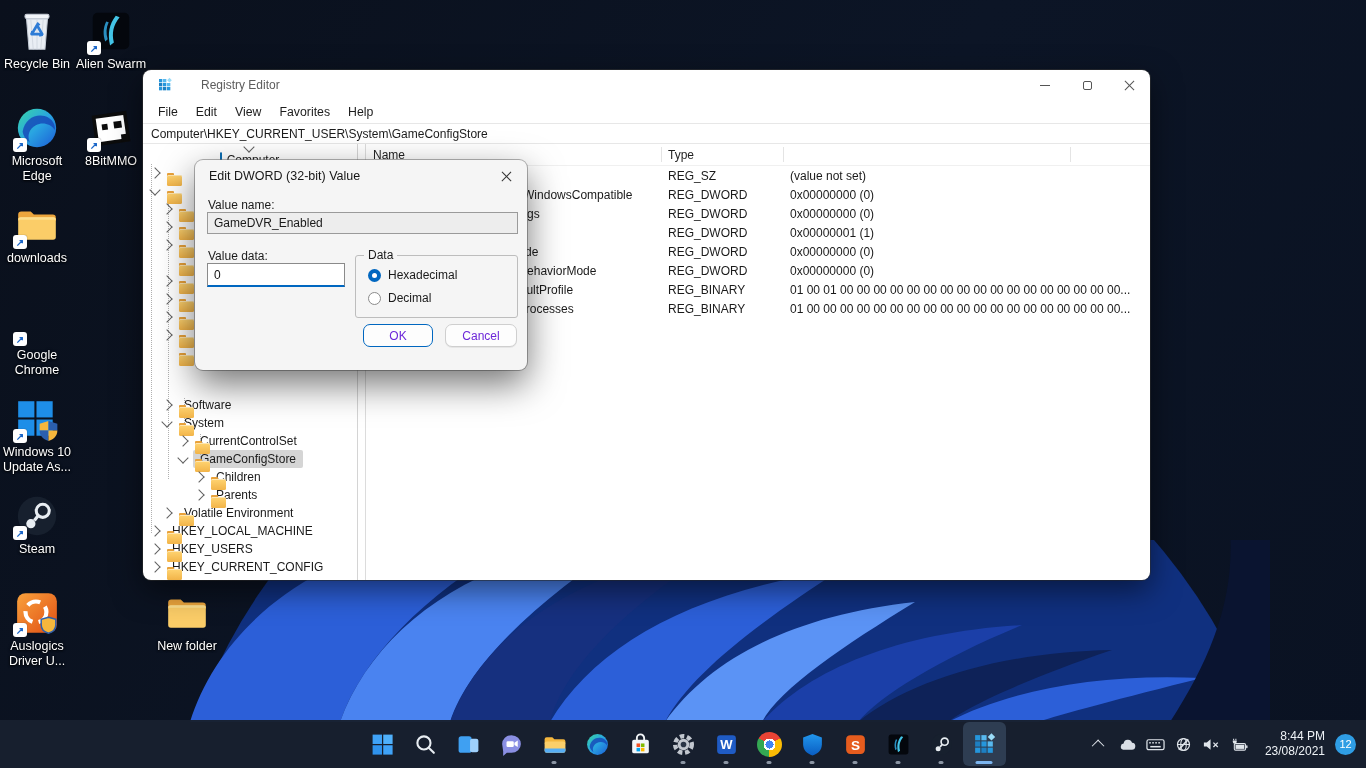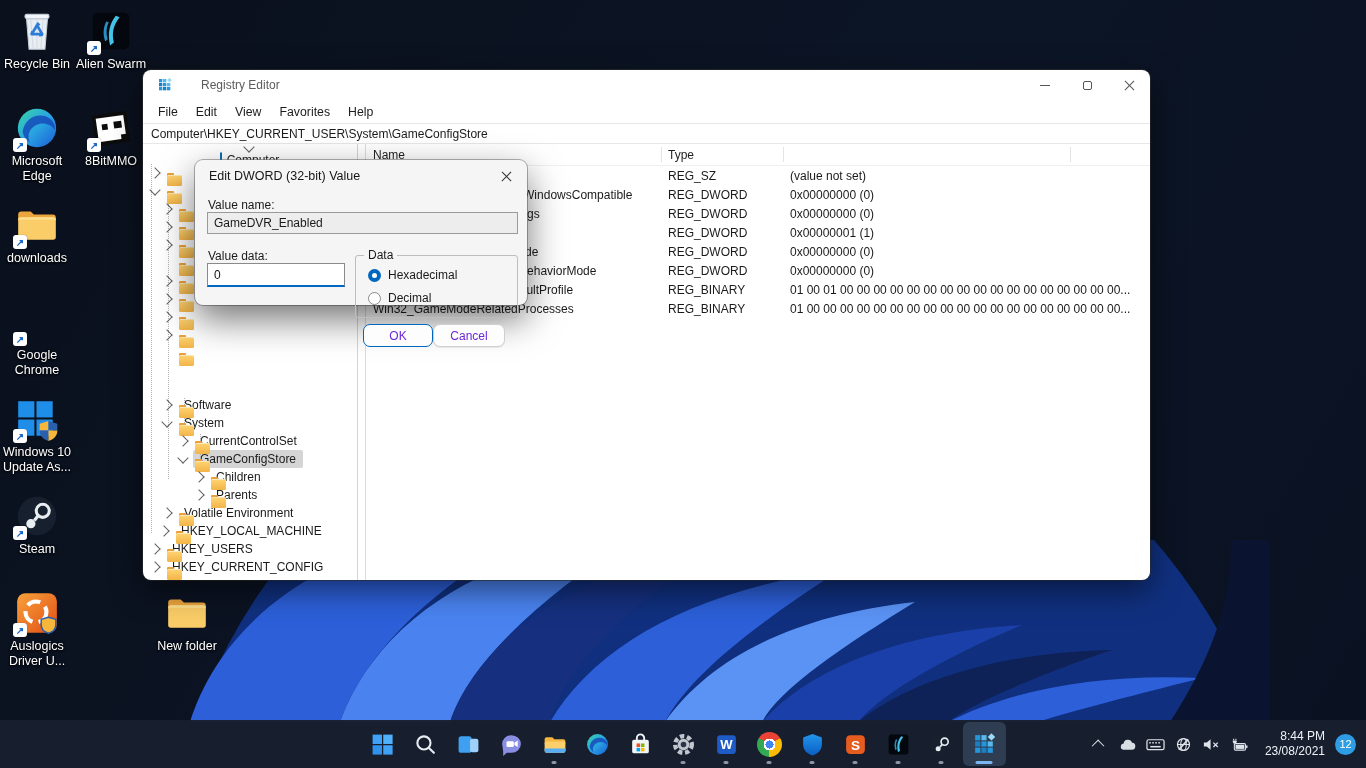--- a/index.html
+++ b/index.html
@@ -65,21 +65,21 @@
   .lheader { height:22px; display:flex; align-items:center; font-size:12px; color:#1f1f1f; position:relative;
              border-bottom:1px solid #f0f0f0; }
   .lh-cell { padding-left:7px; height:100%; display:flex; align-items:center; }
   .lh-sep { position:absolute; top:3px; bottom:3px; width:1px; background:#e4e4e4; }
   .lrow { height:19px; display:flex; align-items:center; font-size:12px; color:#1a1a1a; white-space:nowrap; }
   .lc-name { width:295px; flex:none; padding-left:7px; overflow:hidden; }
   .lc-type { width:122px; flex:none; padding-left:7px; }
   .lc-data { flex:1; padding-left:7px; overflow:hidden; }
 
   
-  #dlg { position:absolute; left:195px; top:160px; width:332px; height:145px; background:#f5f5f5;
+  #dlg { position:absolute; left:195px; top:160px; width:332px; height:210px; background:#f5f5f5;
          border-radius:8px; box-shadow:0 14px 36px rgba(0,0,0,.55), 0 0 0 1px rgba(120,120,120,.55);
          z-index:4; font-size:12px; color:#1a1a1a; }
   .dlg-title { position:absolute; left:14px; top:9px; font-size:12.5px; color:#161616; }
   .dlg-x { position:absolute; right:9px; top:5px; width:24px; height:22px; display:flex; align-items:center; justify-content:center; }
   .dlg-x-g { position:relative; width:11px; height:11px; }
   .dlg-x-g::before,.dlg-x-g::after { content:""; position:absolute; left:-1px; top:5px; width:13px; height:1.2px; background:#333; }
   .dlg-x-g::before { transform:rotate(45deg); } .dlg-x-g::after { transform:rotate(-45deg); }
   .dlg-lbl-vname { position:absolute; left:13px; top:38px; }
   .dlg-vname { position:absolute; left:12px; top:52px; width:311px; height:22px; background:#ededed;
                border:1px solid #9a9a9a; display:flex; align-items:center; padding-left:6px; color:#1a1a1a; }
@@ -90,21 +90,21 @@
   .dlg-group { position:absolute; left:160px; top:95px; width:163px; height:63px; border:1px solid #bdbdbd; border-radius:3px; }
   .dlg-group-lbl { position:absolute; left:8px; top:-8px; background:#f5f5f5; padding:0 4px; }
   .radio-row { position:absolute; left:12px; display:flex; align-items:center; }
   .radio { width:13px; height:13px; border-radius:50%; margin-right:7px; flex:none; }
   .radio.on { background:#0067c0; position:relative; }
   .radio.on::after { content:""; position:absolute; left:4px; top:4px; width:5px; height:5px; border-radius:50%; background:#fff; }
   .radio.off { background:#fff; border:1px solid #8b8b8b; }
   .dlg-btn { position:absolute; top:164px; height:23px; border-radius:7px; background:#fdfdfd; display:flex;
              align-items:center; justify-content:center; font-size:12px; color:#6d28d9; }
   #btn-ok { left:168px; width:70px; border:1.6px solid #0067c0; }
-  #btn-cancel { left:238px; width:72px; border:1px solid #cfcfcf; box-shadow:0 1px 0 rgba(0,0,0,.06); }
+  #btn-cancel { left:250px; width:72px; border:1px solid #cfcfcf; box-shadow:0 1px 0 rgba(0,0,0,.06); }
 
   
   #taskbar { position:absolute; left:0; bottom:0; width:1366px; height:48px; background:rgba(24,32,46,.97);
              z-index:6; }
   #tb-center { position:absolute; left:0; right:0; top:0; height:100%; display:flex; align-items:center; justify-content:center; }
   .tb-btn { width:43px; height:44px; border-radius:6px; display:flex; align-items:center; justify-content:center; position:relative; }
   .tb-btn.active { background:#2e3d52; }
   .tb-btn svg, .tb-btn .cssic { width:25px; height:25px; }
   .tdot { position:absolute; bottom:2px; left:50%; transform:translateX(-50%); width:5px; height:3px;
           border-radius:2px; background:#8b95a3; }
@@ -486,21 +486,21 @@
           </div>
           <div class="trow" style="padding-left: 20px;">
             <span class="chev-slot">
               <span class="chev right"></span>
             </span>
             <span class="row-core">
               <span class="t-ico"><span class="ic-fold"></span></span>
               <span>Volatile Environment</span>
             </span>
           </div>
-          <div class="trow" style="padding-left: 17px;">
+          <div class="trow" style="padding-left: 8px;">
             <span class="chev-slot">
               <span class="chev right"></span>
             </span>
             <span class="row-core">
               <span class="t-ico"><span class="ic-fold"></span></span>
               <span>HKEY_LOCAL_MACHINE</span>
             </span>
           </div>
           <div class="trow" style="padding-left: 8px;">
             <span class="chev-slot">

